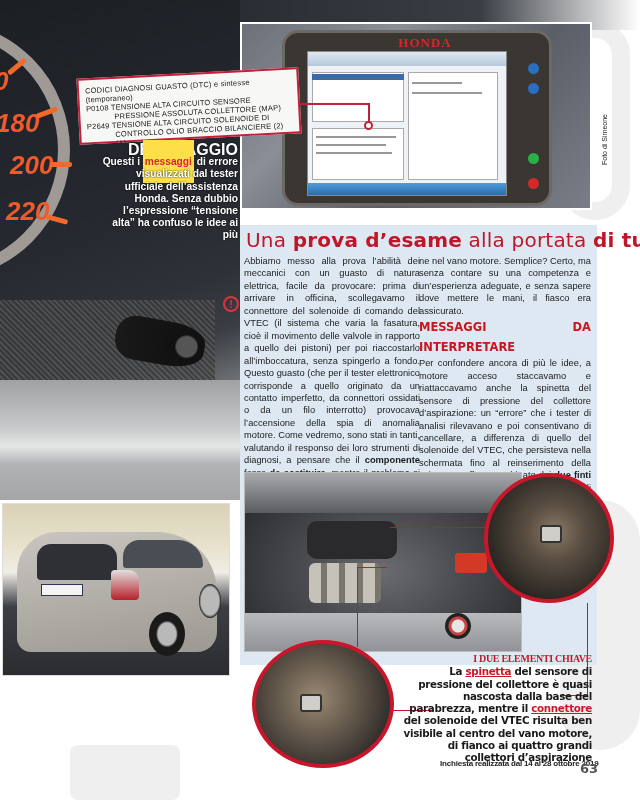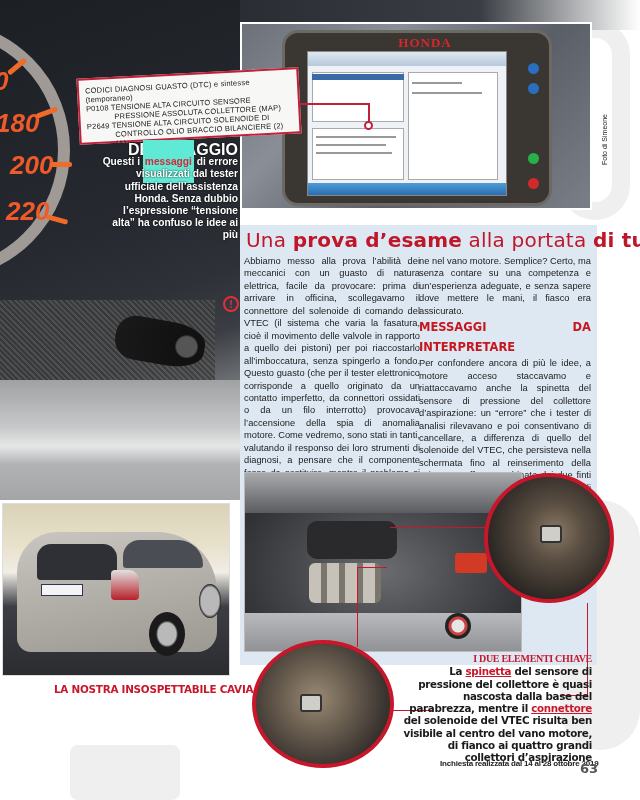--- a/index.html
+++ b/index.html
@@ -22,21 +22,21 @@
   
   .dtc-box { position: absolute; left: 78px; top: 73px; width: 222px; height: 66px; background: #f7f7f5; border: 2px solid #c0203a; transform: rotate(-3deg); padding: 6px 6px 4px 6px; }
   .dtc-box p { font-family: "Liberation Sans", sans-serif; font-size: 7.5px; color: #222; line-height: 9px; letter-spacing: 0.2px; }
   .dtc-line { position: absolute; left: 300px; top: 103px; width: 70px; height: 2px; background: #c0203a; }
   .dtc-line-v { position: absolute; left: 368px; top: 103px; width: 2px; height: 20px; background: #c0203a; }
   .dtc-dot { position: absolute; left: 364px; top: 121px; width: 9px; height: 9px; border: 2px solid #c0203a; border-radius: 50%; background: #fff; }
 
   
   .cap-dep { position: absolute; left: 98px; top: 144px; width: 140px; color: #fff; text-align: right; font-weight: bold; font-size: 10.2px; line-height: 12.2px; text-shadow: 0 0 2px #000; }
   .cap-dep .hd { font-size: 16px; }
-  .cap-dep .hl { background: #5eead4; color: #d6283a; padding: 16px 2px; text-shadow: none; }
+  .cap-dep .hl { background: #fde047; color: #d6283a; padding: 16px 2px; text-shadow: none; }
 
   
   .tablet-photo { position: absolute; left: 240px; top: 22px; width: 352px; height: 188px; background: linear-gradient(135deg, #6c7078 0%, #8a8e96 30%, #5a5e66 60%, #7a7e86 100%); border: 2px solid #fff; overflow: hidden; }
   .tablet-frame { position: absolute; left: 40px; top: 6px; width: 270px; height: 176px; background: #3a3632; border-radius: 16px; border: 3px solid #6d6862; }
   .tablet-logo { position: absolute; left: 100px; top: 2px; width: 80px; text-align: center; color: #d8262a; font-family: "Liberation Serif", serif; font-weight: bold; font-size: 13px; letter-spacing: 1px; }
   .tablet-screen { position: absolute; left: 22px; top: 18px; width: 200px; height: 145px; background: #eef2f6; border: 1px solid #888; }
   .scr-bar { position: absolute; left: 0; top: 0; width: 100%; height: 14px; background: linear-gradient(#dfe8f2, #b6c8dc); }
   .scr-pane-l { position: absolute; left: 4px; top: 20px; width: 92px; height: 50px; background: #fff; border: 1px solid #aaa; }
   .scr-pane-l2 { position: absolute; left: 4px; top: 76px; width: 92px; height: 52px; background: #fff; border: 1px solid #aaa; }
   .scr-pane-r { position: absolute; left: 100px; top: 20px; width: 90px; height: 108px; background: #fff; border: 1px solid #aaa; }
@@ -46,21 +46,21 @@
   .tablet-btn { position: absolute; right: 10px; width: 11px; height: 11px; border-radius: 50%; }
   .photo-credit { position: absolute; left: 601px; top: 165px; transform: rotate(-90deg); transform-origin: left top; font-size: 7px; color: #222; font-family: "Liberation Sans", sans-serif; white-space: nowrap; }
 
   
   .article { position: absolute; left: 240px; top: 225px; width: 357px; height: 440px; background: #dde8f2; }
   .art-title { position: absolute; left: 6px; top: 3px; font-size: 20px; color: #c0162a; letter-spacing: 0.2px; font-family: "DejaVu Sans", sans-serif; white-space: nowrap; }
   .art-title b { font-weight: bold; }
   .col { position: absolute; font-size: 9.3px; line-height: 12.45px; color: #1b1b1b; text-align: justify; font-family: "Liberation Sans", sans-serif; }
   .col1 { left: 4px; top: 30px; width: 176px; }
   .col2 { left: 179px; top: 30px; width: 172px; }
-  .col b { font-weight: normal; }
+  .col b { font-weight: bold; }
   .subhead { color: #c8161e; font-weight: bold; font-size: 11.5px; line-height: 20px; font-family: "DejaVu Sans", sans-serif; letter-spacing: 0; display: block; }
 
   
   .engine-photo { position: absolute; left: 244px; top: 472px; width: 278px; height: 180px; background: radial-gradient(ellipse at 50% 55%, #6a6c70 0%, #4a4c50 40%, #2e3034 80%); overflow: hidden; border: 1px solid #bbb; }
   .engine-hood { position: absolute; left: 0; top: 0; width: 100%; height: 40px; background: linear-gradient(#a8aaae, #5a5c60); }
   .engine-manifold { position: absolute; left: 64px; top: 90px; width: 72px; height: 40px; background: repeating-linear-gradient(90deg, #c6c2ba 0 12px, #7a766e 12px 18px); border-radius: 6px; }
   .engine-cover { position: absolute; left: 62px; top: 48px; width: 90px; height: 38px; background: #2a2a2c; border-radius: 10px; }
   .engine-red { position: absolute; left: 210px; top: 80px; width: 32px; height: 20px; background: #d23a26; border-radius: 3px; }
   .engine-front { position: absolute; left: 0; top: 140px; width: 100%; height: 40px; background: linear-gradient(#b8babd, #8e9094); }
   .engine-cap { position: absolute; left: 200px; top: 140px; width: 26px; height: 26px; border-radius: 50%; background: radial-gradient(#e6e6e6 0 6px, #c44 7px 9px, #222 10px); }
@@ -203,17 +203,16 @@
   <div class="jazz-body"></div>
   <div class="jazz-window"></div>
   <div class="jazz-window2"></div>
   <div class="jazz-plate"></div>
   <div class="jazz-light"></div>
   <div class="jazz-wheel" style="left:146px;top:108px;"></div>
   <div class="jazz-wheel" style="left:196px;top:80px;width:22px;height:34px;"></div>
 </div>
 
 <div class="cap-cavia">
-  <div class="hd">LA NOSTRA INSOSPETTABILE CAVIA</div>
 </div>
 
 <div class="credit">Inchiesta realizzata dal 14 al 28 ottobre 2019</div>
 <div class="pagenum">63</div>
 
 </body></html>

